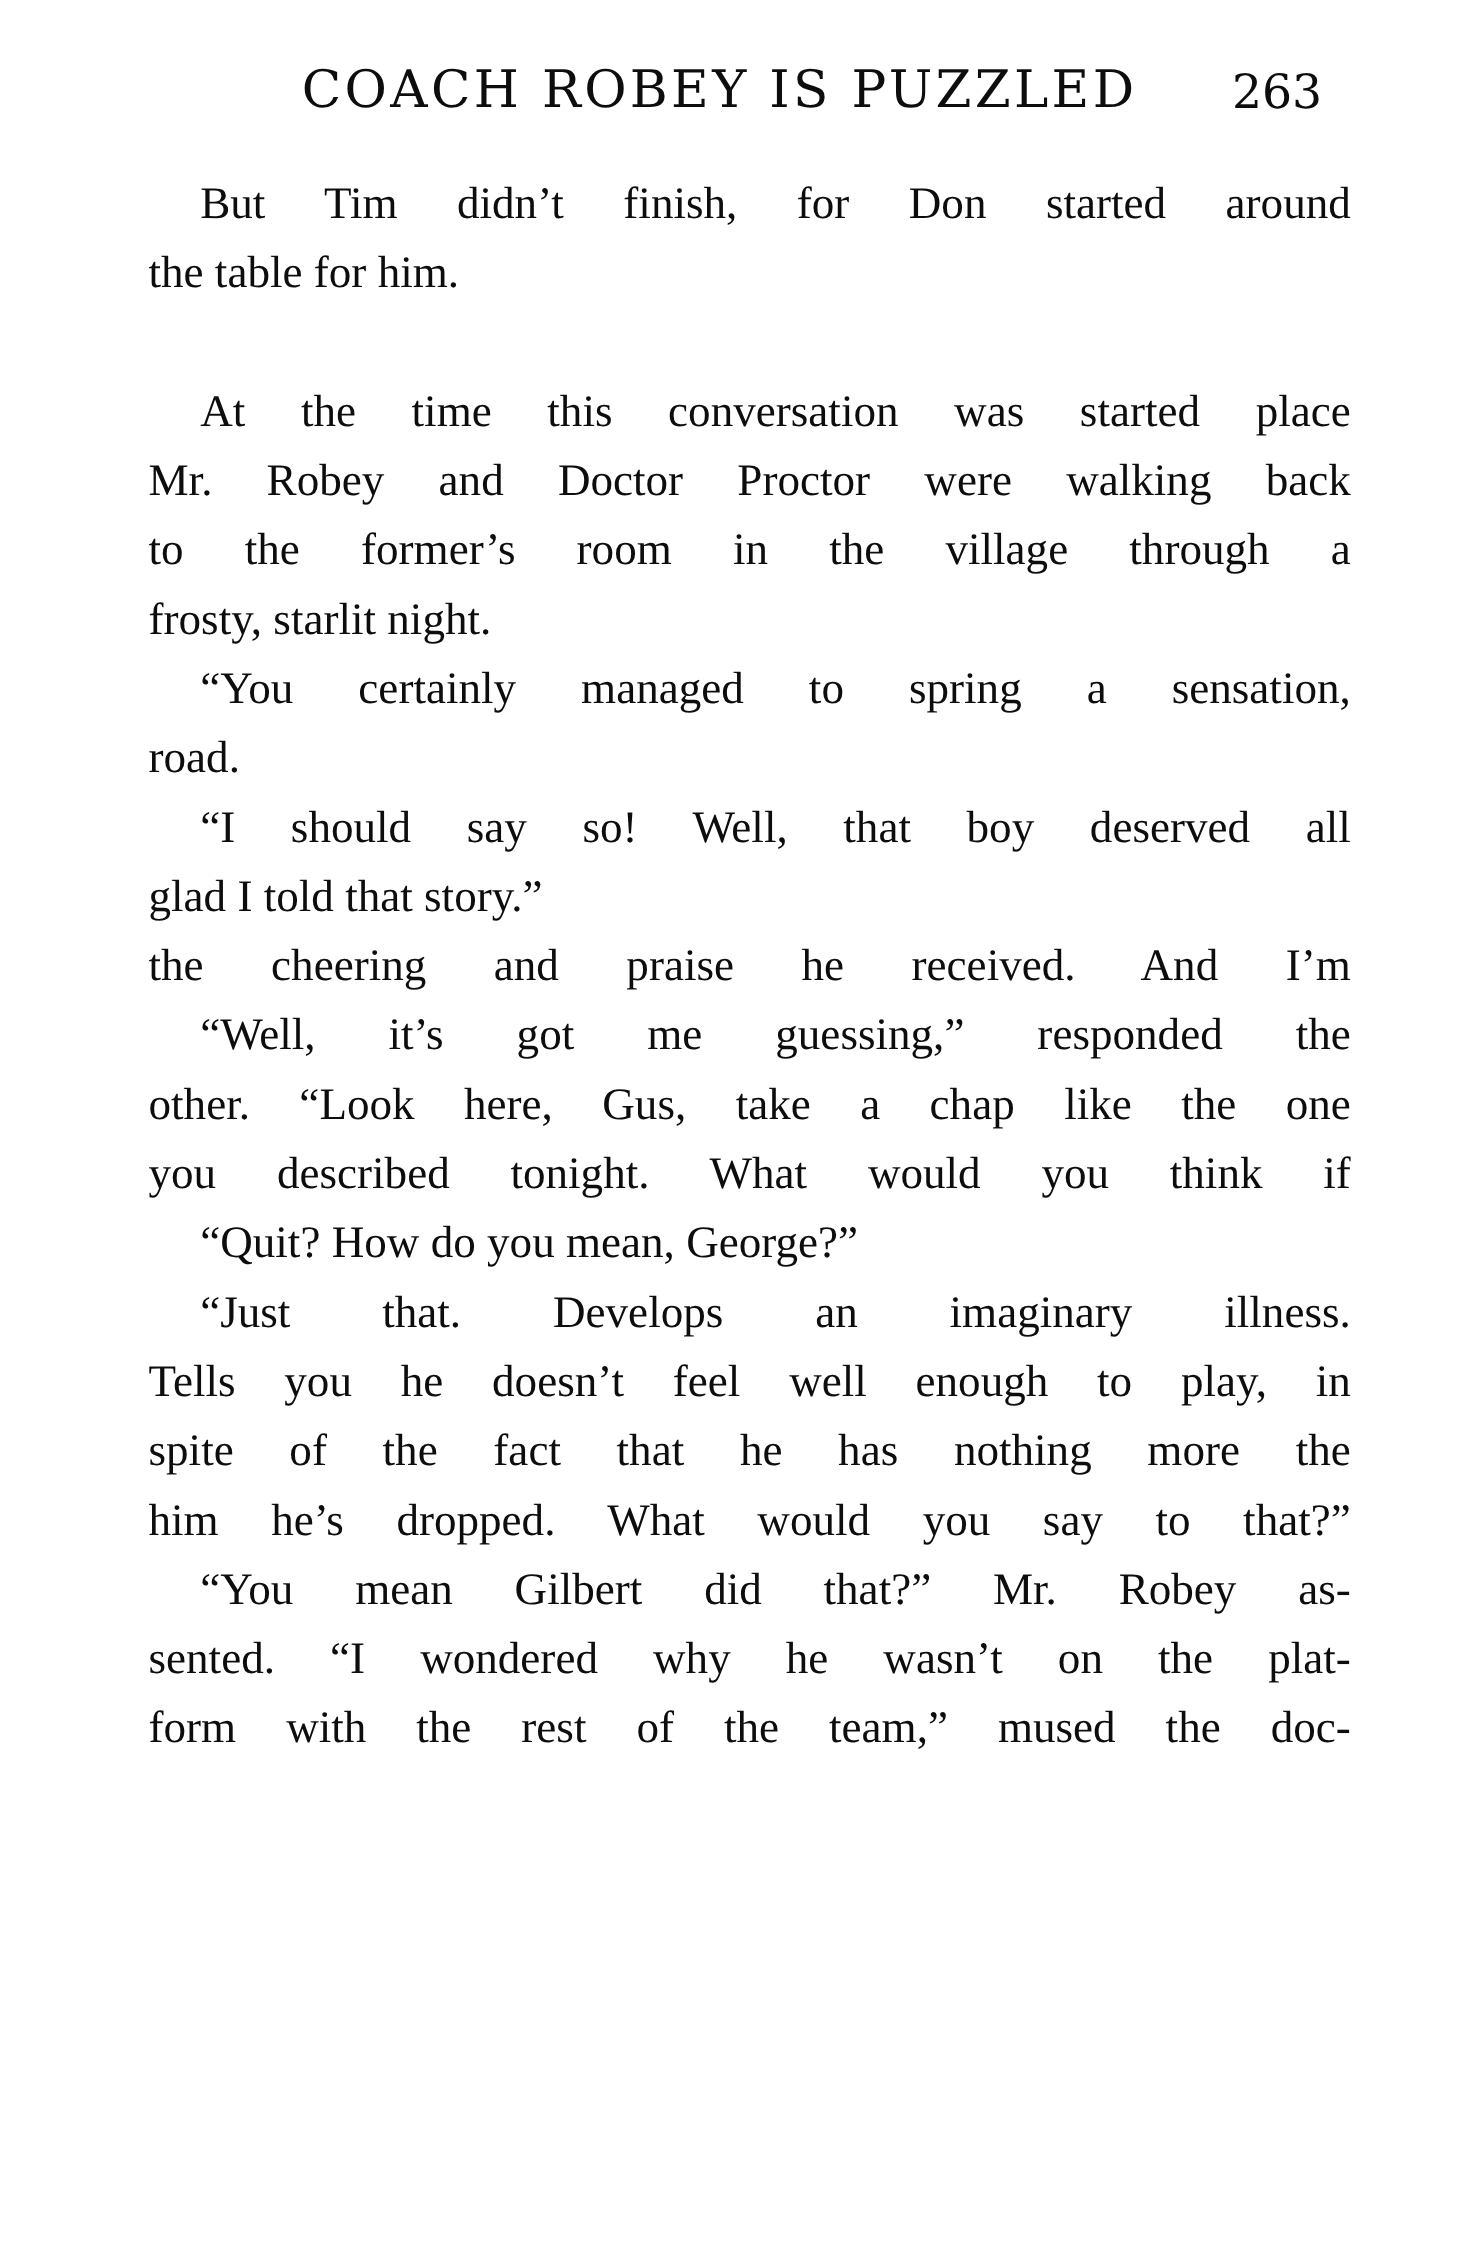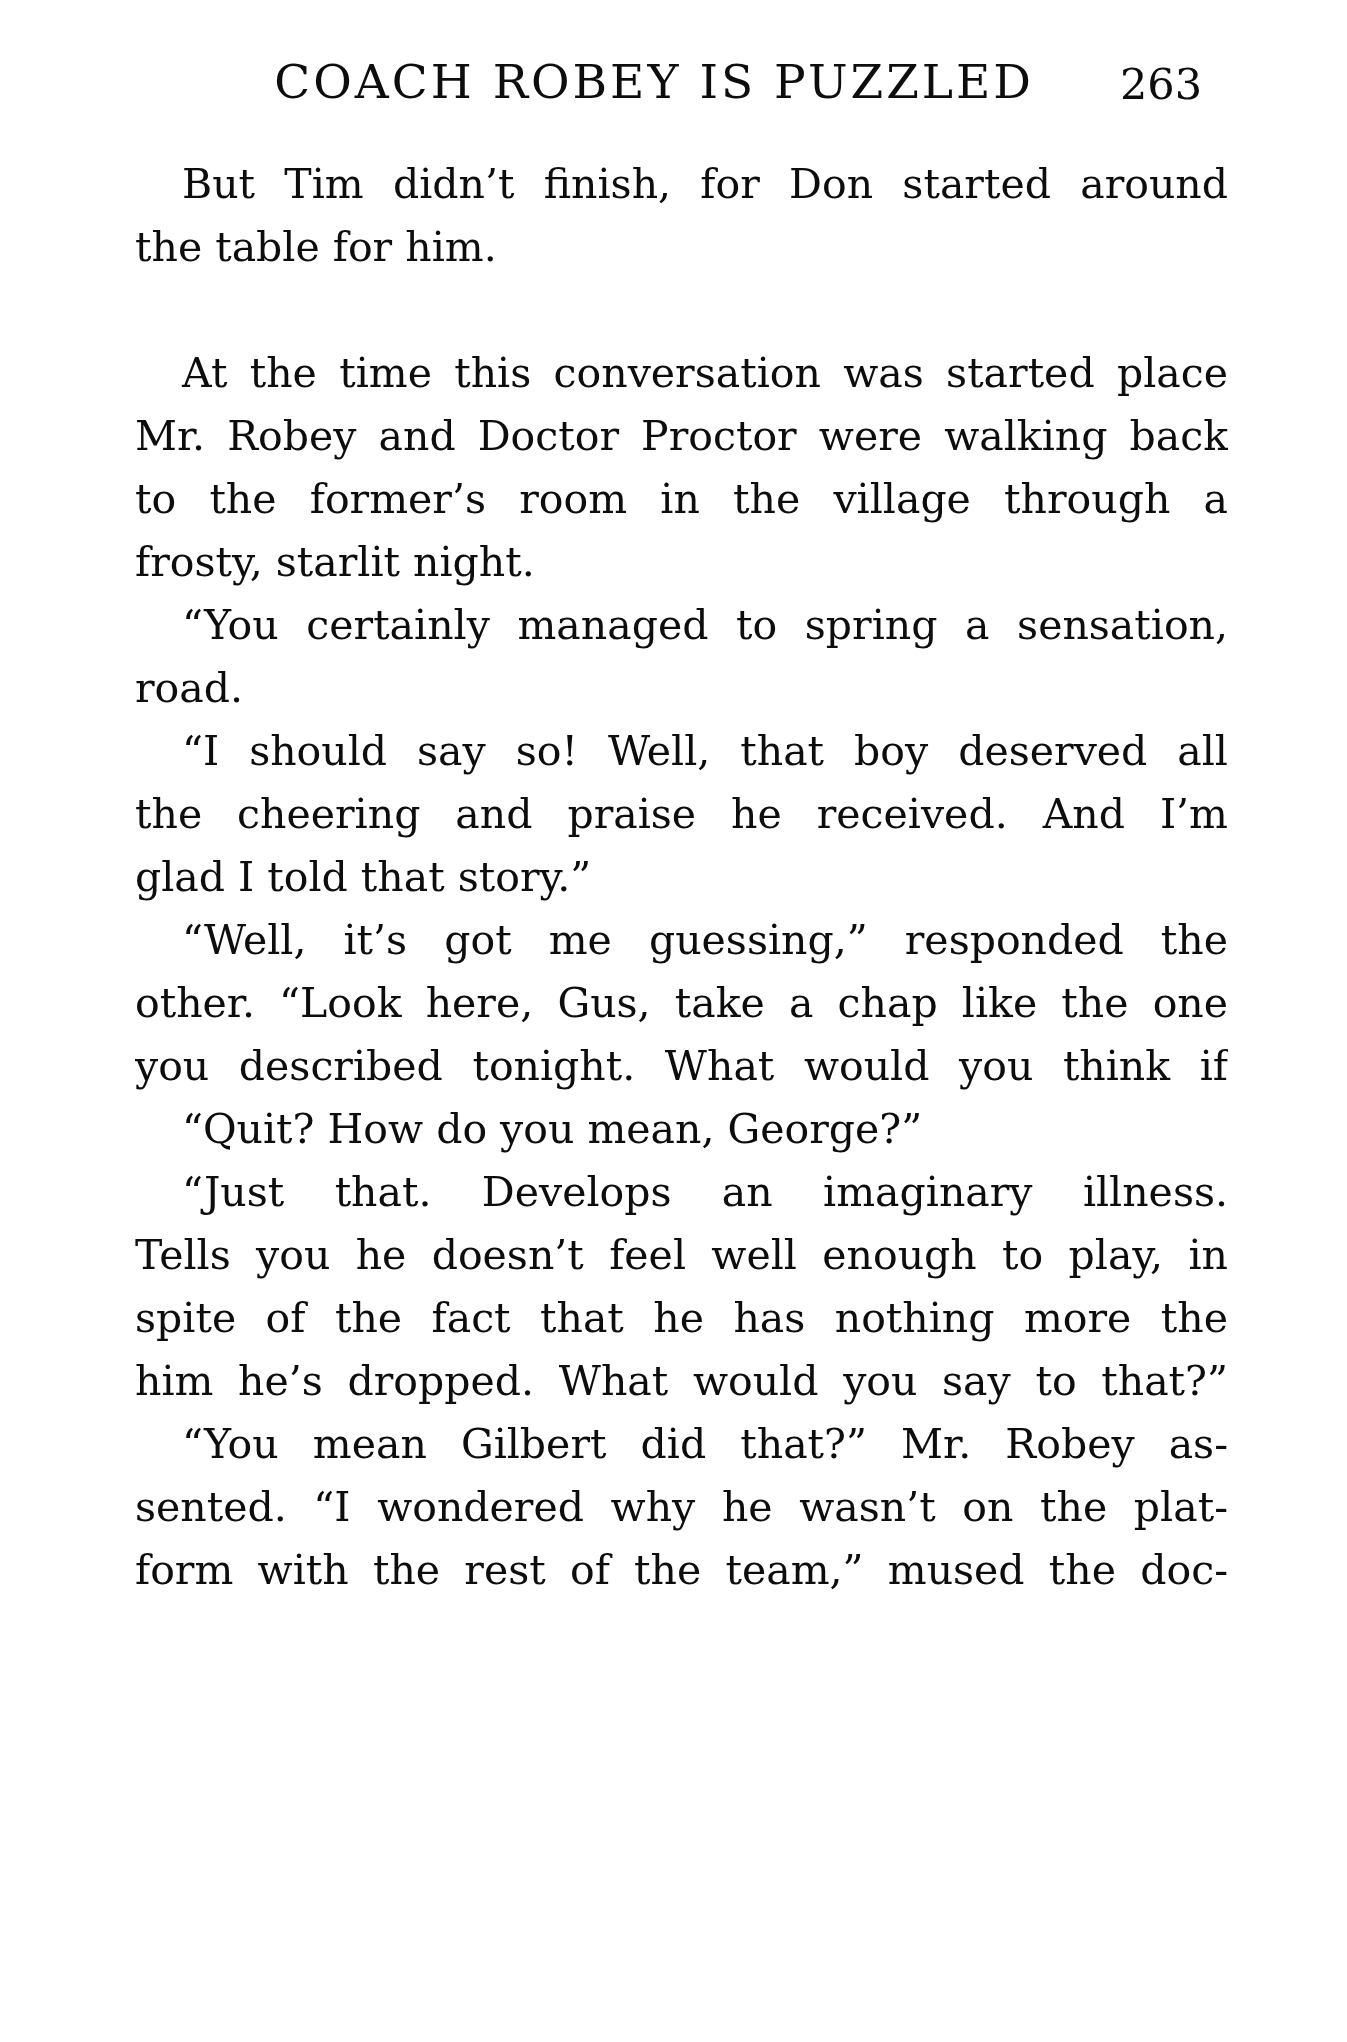--- a/index.html
+++ b/index.html
@@ -39,21 +39,21 @@
     top: 4px;
     font-size: 43px;
     line-height: 48px;
   }
   .text-block {
     position: absolute;
     top: 153px;
     left: 135px;
     width: 1093px;
   }
-  .paragraph { margin: 0; padding: 0; }
+  .paragraph { margin: 0; padding: 0; font-family: Liberation Serif, serif; }
   .section-break { margin-top: 63px; }
   .line {
     font-size: 41px;
     line-height: 63px;
     height: 63px;
     text-align: justify;
     text-align-last: justify;
     text-justify: inter-word;
     white-space: normal;
     overflow: hidden;
@@ -88,22 +88,22 @@
       <div class="line last">frosty, starlit night.</div>
     </section>
 
     <section class="paragraph">
       <div class="line indent">“You certainly managed to spring a sensation,</div>
       <div class="line last">road.</div>
     </section>
 
     <section class="paragraph">
       <div class="line indent">“I should say so!  Well, that boy deserved all</div>
+      <div class="line last">glad I told that story.”</div>
       <div class="line">the cheering and praise he received.  And I’m</div>
-      <div class="line last">glad I told that story.”</div>
     </section>
 
     <section class="paragraph">
       <div class="line indent">“Well, it’s got me guessing,” responded the</div>
       <div class="line">other.  “Look here, Gus, take a chap like the one</div>
       <div class="line">you described tonight.  What would you think if</div>
     </section>
 
     <section class="paragraph">
       <div class="line indent last">“Quit?  How do you mean, George?”</div>

